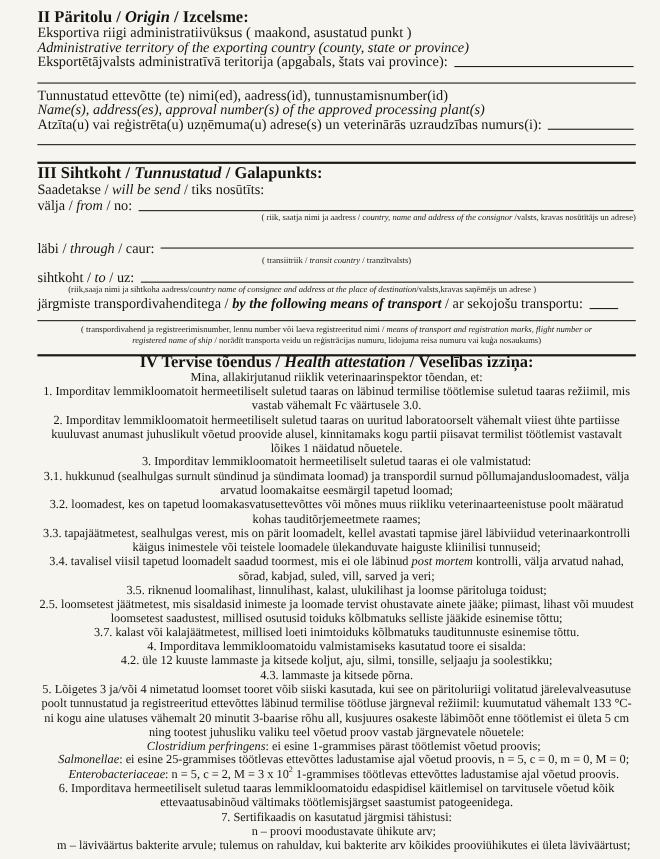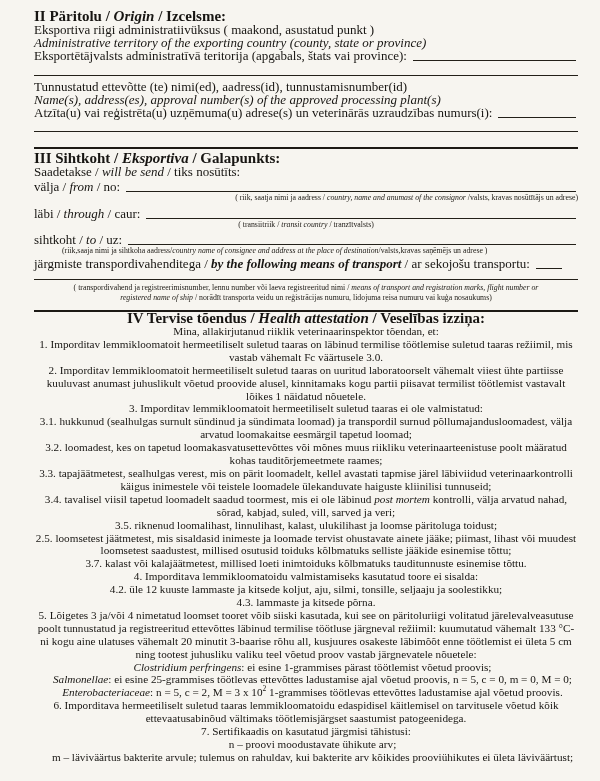--- a/index.html
+++ b/index.html
@@ -58,30 +58,30 @@
     <div class="line flexline">
       <span>Atzīta(u) vai reģistrēta(u) uzņēmuma(u) adrese(s) un veterinārās uzraudzības numurs(i):</span>
       <span class="fill"></span>
     </div>
     <div class="blankrow"></div>
   </section>
 
   <hr class="hr thick" style="margin-top:15px;">
 
   <section style="margin-top:3px;">
-    <div class="line h"><span>III Sihtkoht / </span><span class="bi">Eksportiva</span><span> / Galapunkts:</span></div>
+    <div class="line h"><span>III Sihtkoht / </span><span class="bi">Tunnustatud</span><span> / Galapunkts:</span></div>
     <div class="line"><span>Saadetakse / </span><span class="i">will be send</span><span> / tiks nosūtīts:</span></div>
 
     <div class="line flexline" style="margin-top:2px;">
       <span><span>välja / </span><span class="i">from</span><span> / no:</span></span>
       <span class="fill"></span>
     </div>
-    <div class="note right"><span>( riik, saatja nimi ja aadress / </span><span class="i">country, name and anumast of the consignor</span><span> /valsts, kravas nosūtītājs un adrese)</span></div>
+    <div class="note right"><span>( riik, saatja nimi ja aadress / </span><span class="i">country, name and address of the consignor</span><span> /valsts, kravas nosūtītājs un adrese)</span></div>
 
-    <div class="line flexline" style="margin-top:4px;">
+    <div class="line flexline" style="margin-top:16px;align-items:center;">
       <span><span>läbi / </span><span class="i">through</span><span> / caur:</span></span>
       <span class="fill"></span>
     </div>
     <div class="note center"><span>( transiitriik / </span><span class="i">transit country</span><span> / tranzītvalsts)</span></div>
 
     <div class="line flexline" style="margin-top:3px;text-align:right;">
       <span><span>sihtkoht / </span><span class="i">to</span><span> / uz:</span></span>
       <span class="fill"></span>
     </div>
     <div class="note" style="padding-left:28px;"><span>(riik,saaja nimi ja sihtkoha aadress/</span><span class="i">country name of consignee and address at the place of destination</span><span>/valsts,kravas saņēmējs un adrese )</span></div>

